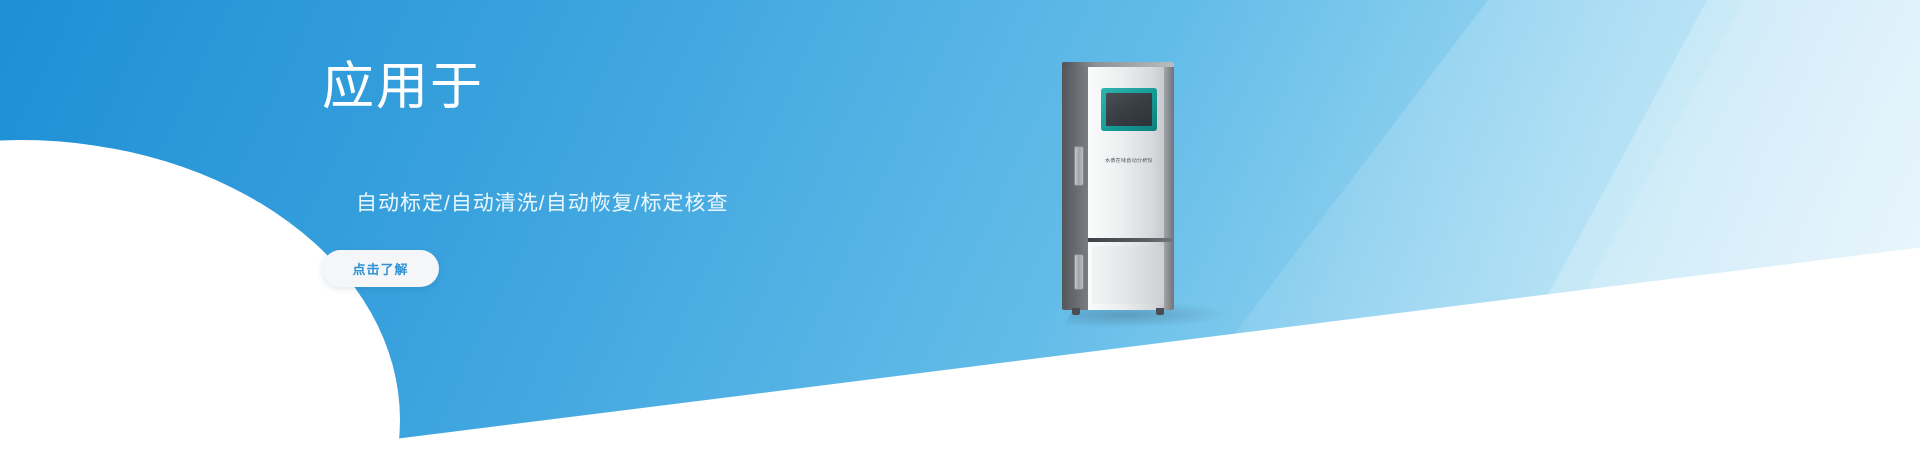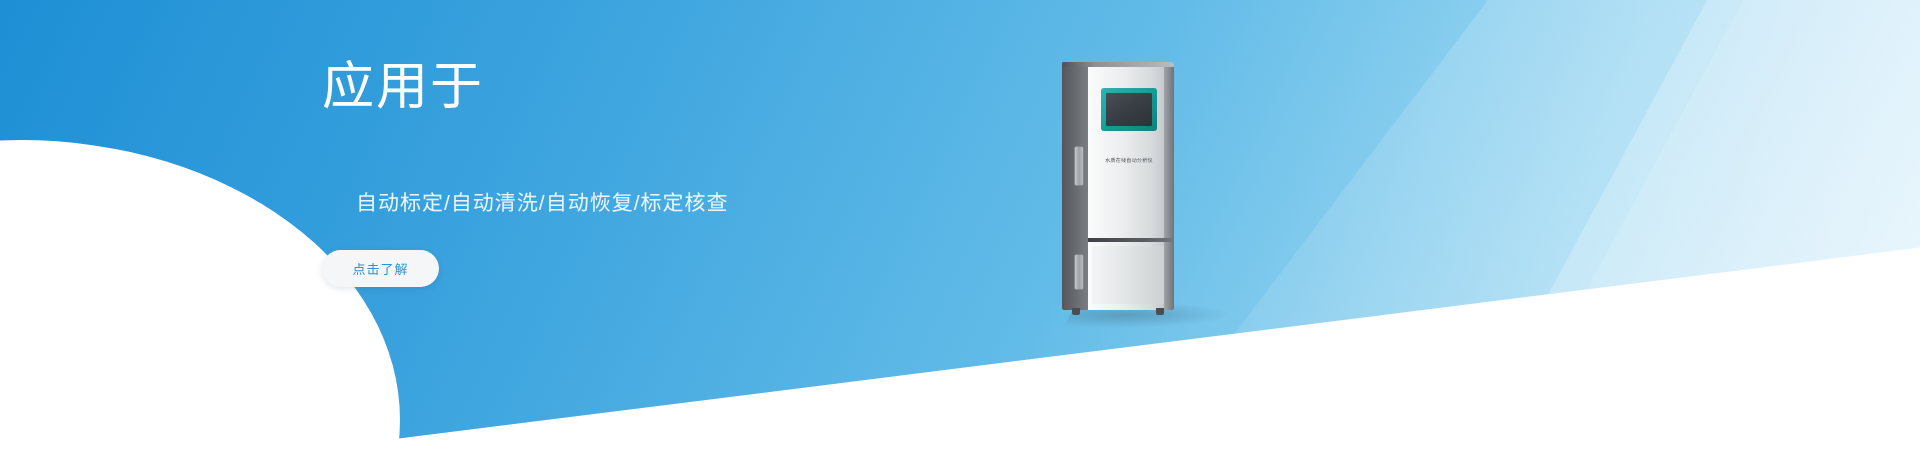--- a/index.html
+++ b/index.html
@@ -57,21 +57,21 @@
   .headline .l2{display:block;}
   .subtitle{
     position:absolute;top:186px;left:2px;
     color:#eaf6fd;font-size:21px;letter-spacing:1px;
     font-weight:400;white-space:nowrap;margin-left:32px;
   }
   .cta{
     position:absolute;top:250px;left:0;
     width:117px;height:37px;border:0;border-radius:19px;
     background:#f5f6f7;color:#2f93d6;
-    font-size:13px;font-family:inherit;font-weight:400;letter-spacing:1px;
+    font-size:13px;font-family:inherit;font-weight:700;letter-spacing:1px;
     cursor:pointer;
     box-shadow:0 2px 6px rgba(10,60,100,.12);
     display:flex;align-items:center;justify-content:center;
   }
 
   
   .product{position:absolute;left:1062px;top:62px;width:130px;height:252px;}
   .cab-shadow{
     position:absolute;left:8px;top:240px;width:160px;height:26px;
     background:radial-gradient(ellipse at 35% 50%,rgba(60,90,110,.34) 0%,rgba(60,90,110,0) 70%);

